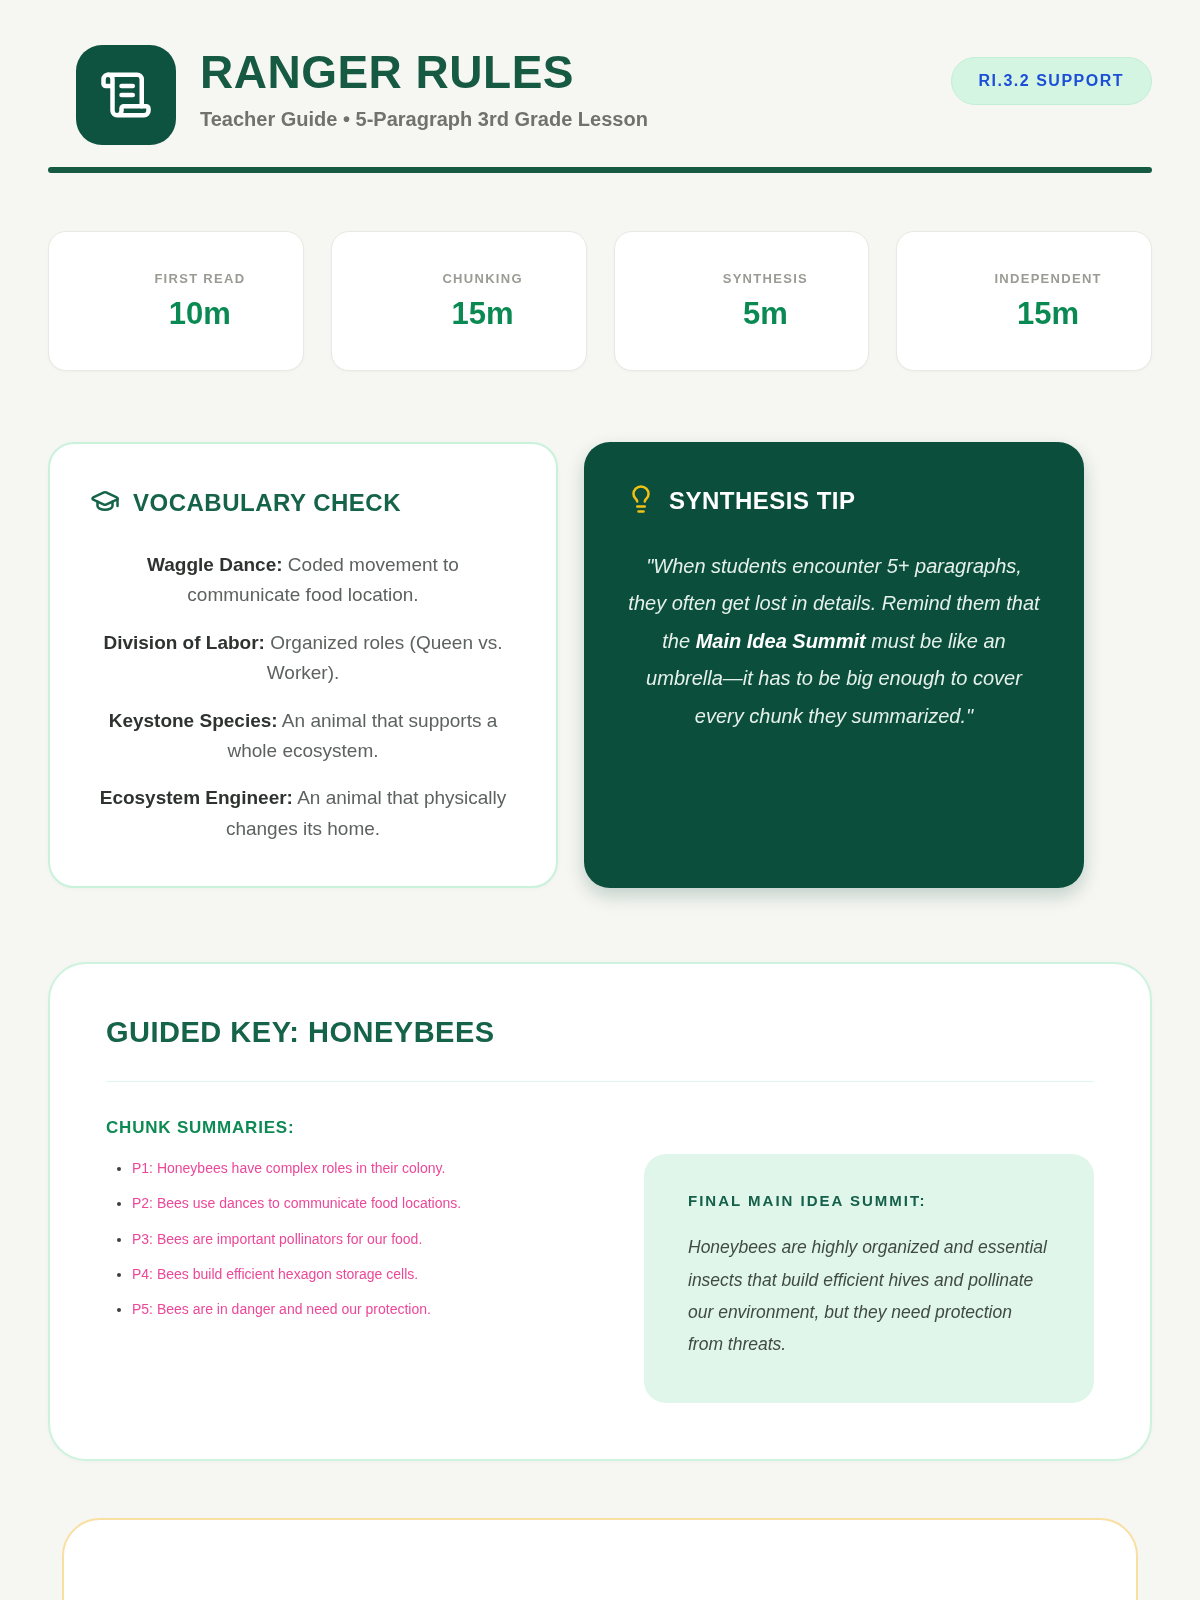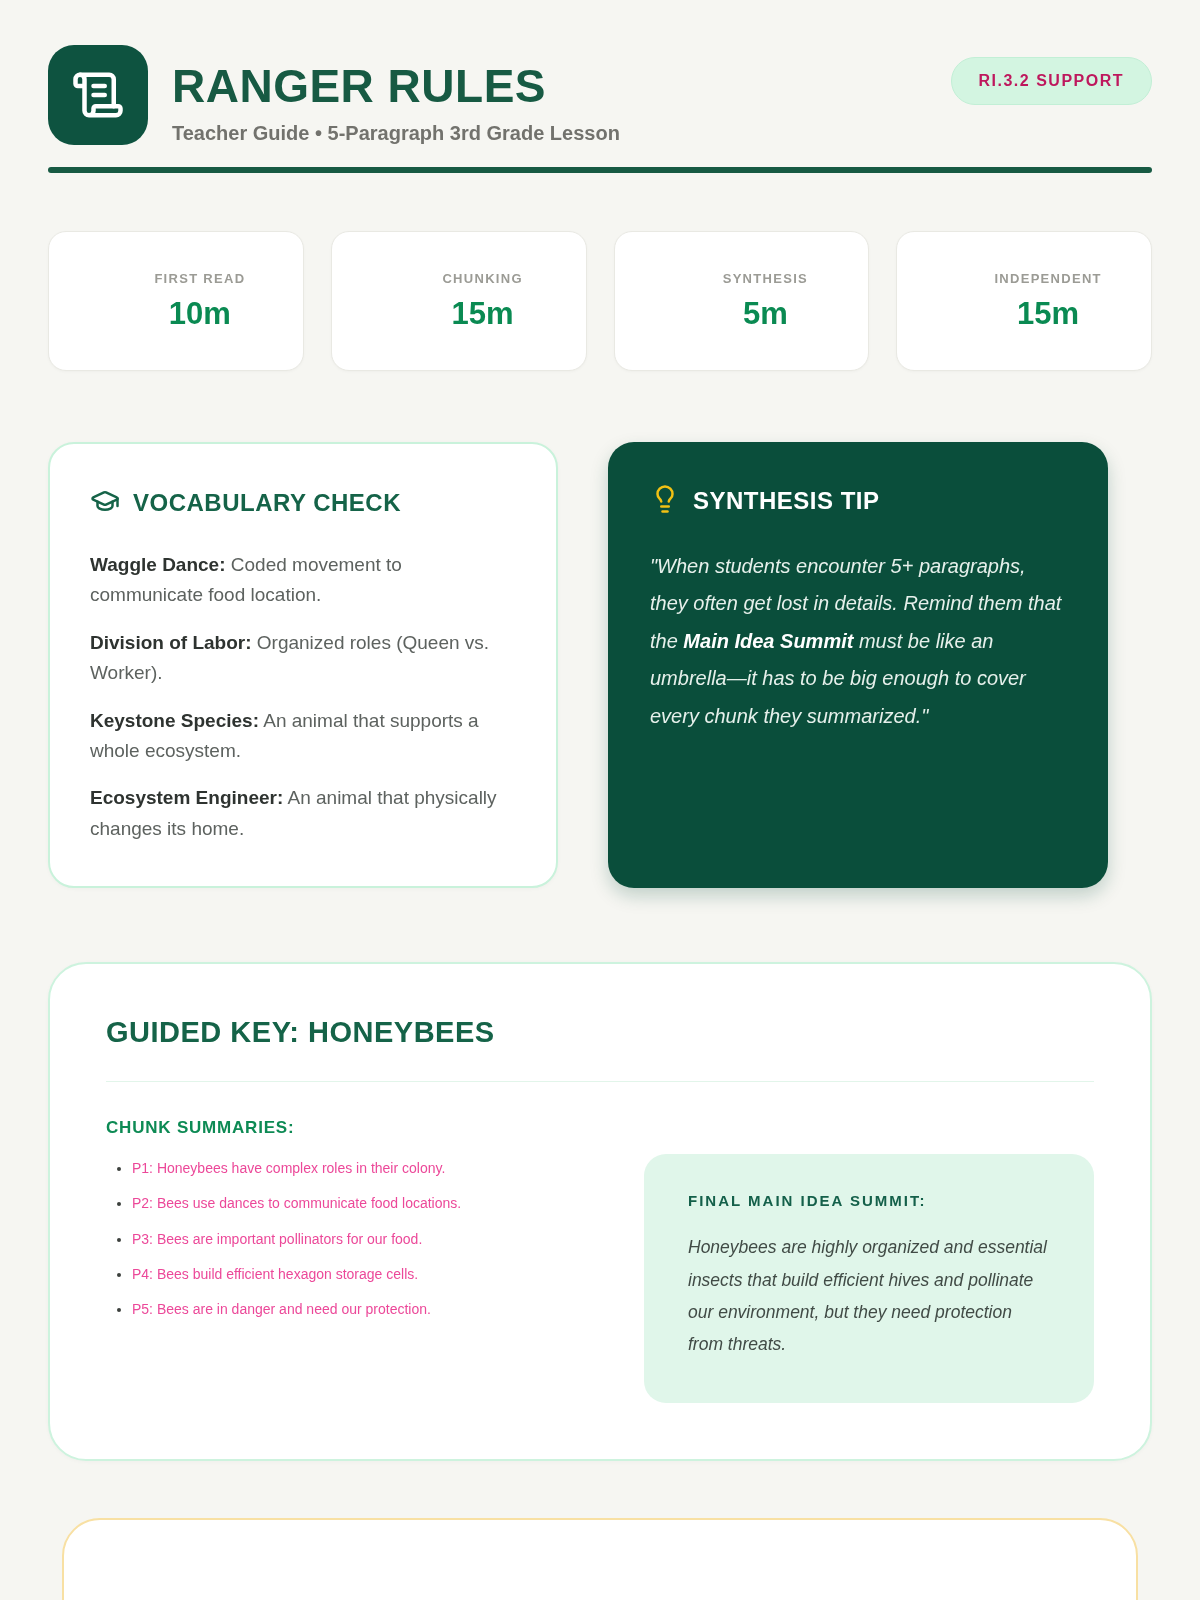--- a/index.html
+++ b/index.html
@@ -5,58 +5,58 @@
   * { margin: 0; padding: 0; box-sizing: border-box; }
   html, body { width: 1200px; height: 1600px; overflow: hidden; }
   body {
     background: #f6f6f2;
     font-family: "Liberation Sans", sans-serif;
     color: #2e3330;
   }
   .page { width: 1200px; height: 1600px; padding: 45px 48px 0; overflow: hidden; }
 
   
-  .header { display: flex; align-items: flex-end; gap: 24px; }
+  .header { display: flex; align-items: flex-start; gap: 24px; margin-left: 28px; }
   .header-icon {
     width: 100px; height: 100px; flex: 0 0 100px;
     background: #0e5340; border-radius: 26px;
     display: flex; align-items: center; justify-content: center;
   }
   .header-icon svg { width: 54px; height: 54px; }
   .header-text h1 {
     font-size: 46px; font-weight: 900; letter-spacing: 0.5px;
     color: #175a43;
   }
   .header-text .subtitle {
     margin-top: 9px; font-size: 20px; font-weight: 700; color: #72726d;
   }
   .badge {
     margin-left: auto; align-self: flex-start; margin-top: 12px;
     background: #d3f5e1; border: 1px solid #c2efd6;
-    color: #be185d; font-size: 16px; font-weight: 800; letter-spacing: 1.5px;
+    color: #1d4ed8; font-size: 16px; font-weight: 800; letter-spacing: 1.5px;
     padding: 14px 27px; border-radius: 999px; white-space: nowrap;
   }
   .header-rule {
     margin-top: 22px; height: 6px; background: #175a43; border-radius: 3px;
   }
 
   
   .stats { margin-top: 58px; display: grid; grid-template-columns: repeat(4, 1fr); gap: 27px; }
   .stat-card {
     background: #ffffff; border: 1.5px solid #e9e9e3; border-radius: 18px;
     height: 140px; display: flex; flex-direction: column;
     align-items: center; justify-content: center;
     box-shadow: 0 1px 3px rgba(0,0,0,0.03);
     padding-left: 48px;
   }
   .stat-label { font-size: 13px; font-weight: 800; letter-spacing: 1.3px; color: #9b9b95; }
   .stat-value { margin-top: 10px; font-size: 31px; font-weight: 800; color: #0a8a52; }
 
   
-  .two-col { margin-top: 71px; display: grid; grid-template-columns: 510px 500px; gap: 50px; align-items: stretch; }
+  .two-col { margin-top: 71px; display: grid; grid-template-columns: 510px 500px; gap: 26px; align-items: stretch; text-align: center; }
 
   .vocab-card {
     background: #ffffff; border: 2px solid #c9f2db; border-radius: 26px;
     padding: 42px 40px; box-shadow: 0 1px 4px rgba(0,0,0,0.03);
   }
   .card-heading { display: flex; align-items: center; gap: 13px; }
   .card-heading svg { width: 30px; height: 30px; flex: 0 0 auto; }
   .card-heading .heading-text {
     font-size: 24px; font-weight: 800; letter-spacing: 0.5px; color: #156348;
   }

